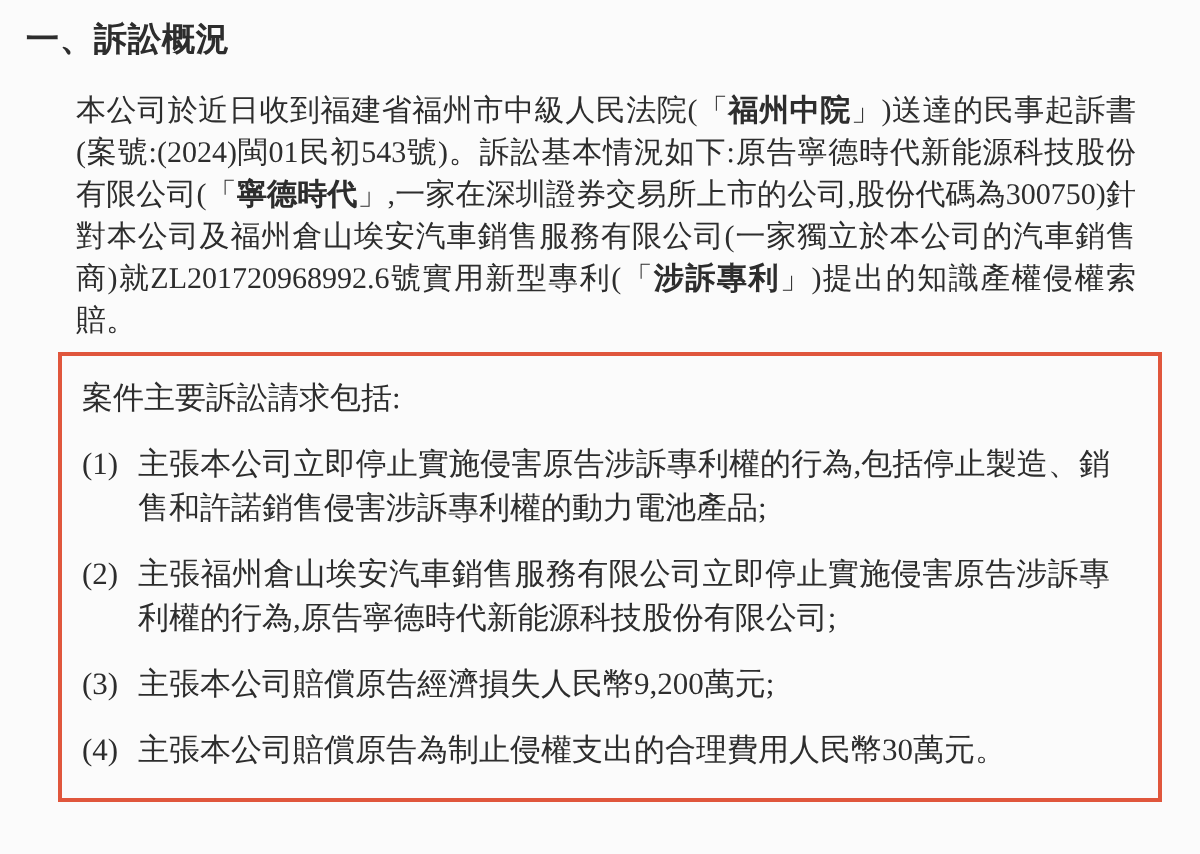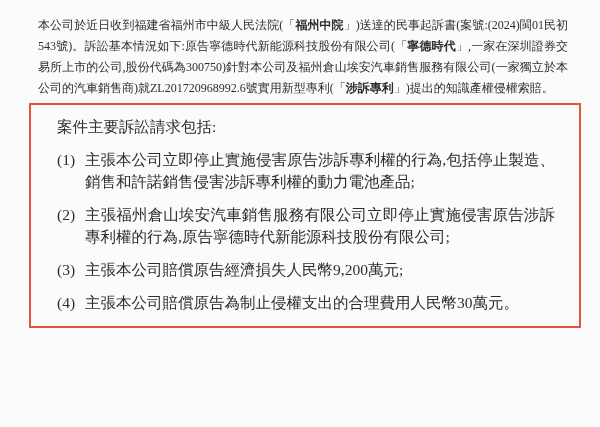--- a/index.html
+++ b/index.html
@@ -14,47 +14,48 @@
   .heading {
     font-size: 16.5px;
     font-weight: bold;
     line-height: 22px;
     margin: 9px 0 0 13px;
     letter-spacing: 0.5px;
   }
   .para {
     width: 530px;
     margin: 15px 4px 0 38px;
-    font-size: 12px;
+    font-size: 15px;
     line-height: 21px;
     text-align: justify;
     text-justify: inter-ideograph;
   }
   .para .b { font-weight: bold; }
   .claims-box {
     box-sizing: border-box;
     width: 552px;
     margin: 4px 0 0 29px;
     border: 2px solid #e0563c;
-    padding: 11px 24px 12px 26px;
+    padding: 11px 24px 12px 10px;
     font-size: 15.5px;
     line-height: 22px;
     background: transparent;
   }
   .claims-intro { margin: 0 0 11px 0; }
   .claim-item { display: flex; margin: 0 0 11px 0; }
   .claim-item:last-child { margin-bottom: 0; }
   .claim-num { flex: 0 0 28px; width: 28px; }
   .claim-txt { flex: 1; text-align: justify; text-justify: inter-ideograph; }
 </style>
 </head>
 <body style="background: rgb(251, 251, 251); color: rgb(45, 45, 45);">
 
 <div class="doc">
 
+  <h1 class="heading">一、訴訟概況</h1>
 
   <p class="para"><span>本公司於近日收到福建省福州市中級人民法院(「</span><span class="b">福州中院</span><span>」)送達的民事起訴書(案號:(2024)閩01民初543號)。訴訟基本情況如下:原告寧德時代新能源科技股份有限公司(「</span><span class="b">寧德時代</span><span>」,一家在深圳證券交易所上市的公司,股份代碼為300750)針對本公司及福州倉山埃安汽車銷售服務有限公司(一家獨立於本公司的汽車銷售商)就ZL201720968992.6號實用新型專利(「</span><span class="b">涉訴專利</span><span>」)提出的知識產權侵權索賠。</span></p>
 
   <div class="claims-box" style="border-color: rgb(224, 86, 60);">
     <p class="claims-intro">案件主要訴訟請求包括:</p>
 
     <div class="claim-item">
       <span class="claim-num">(1)</span>
       <span class="claim-txt">主張本公司立即停止實施侵害原告涉訴專利權的行為,包括停止製造、銷售和許諾銷售侵害涉訴專利權的動力電池產品;</span>
     </div>

